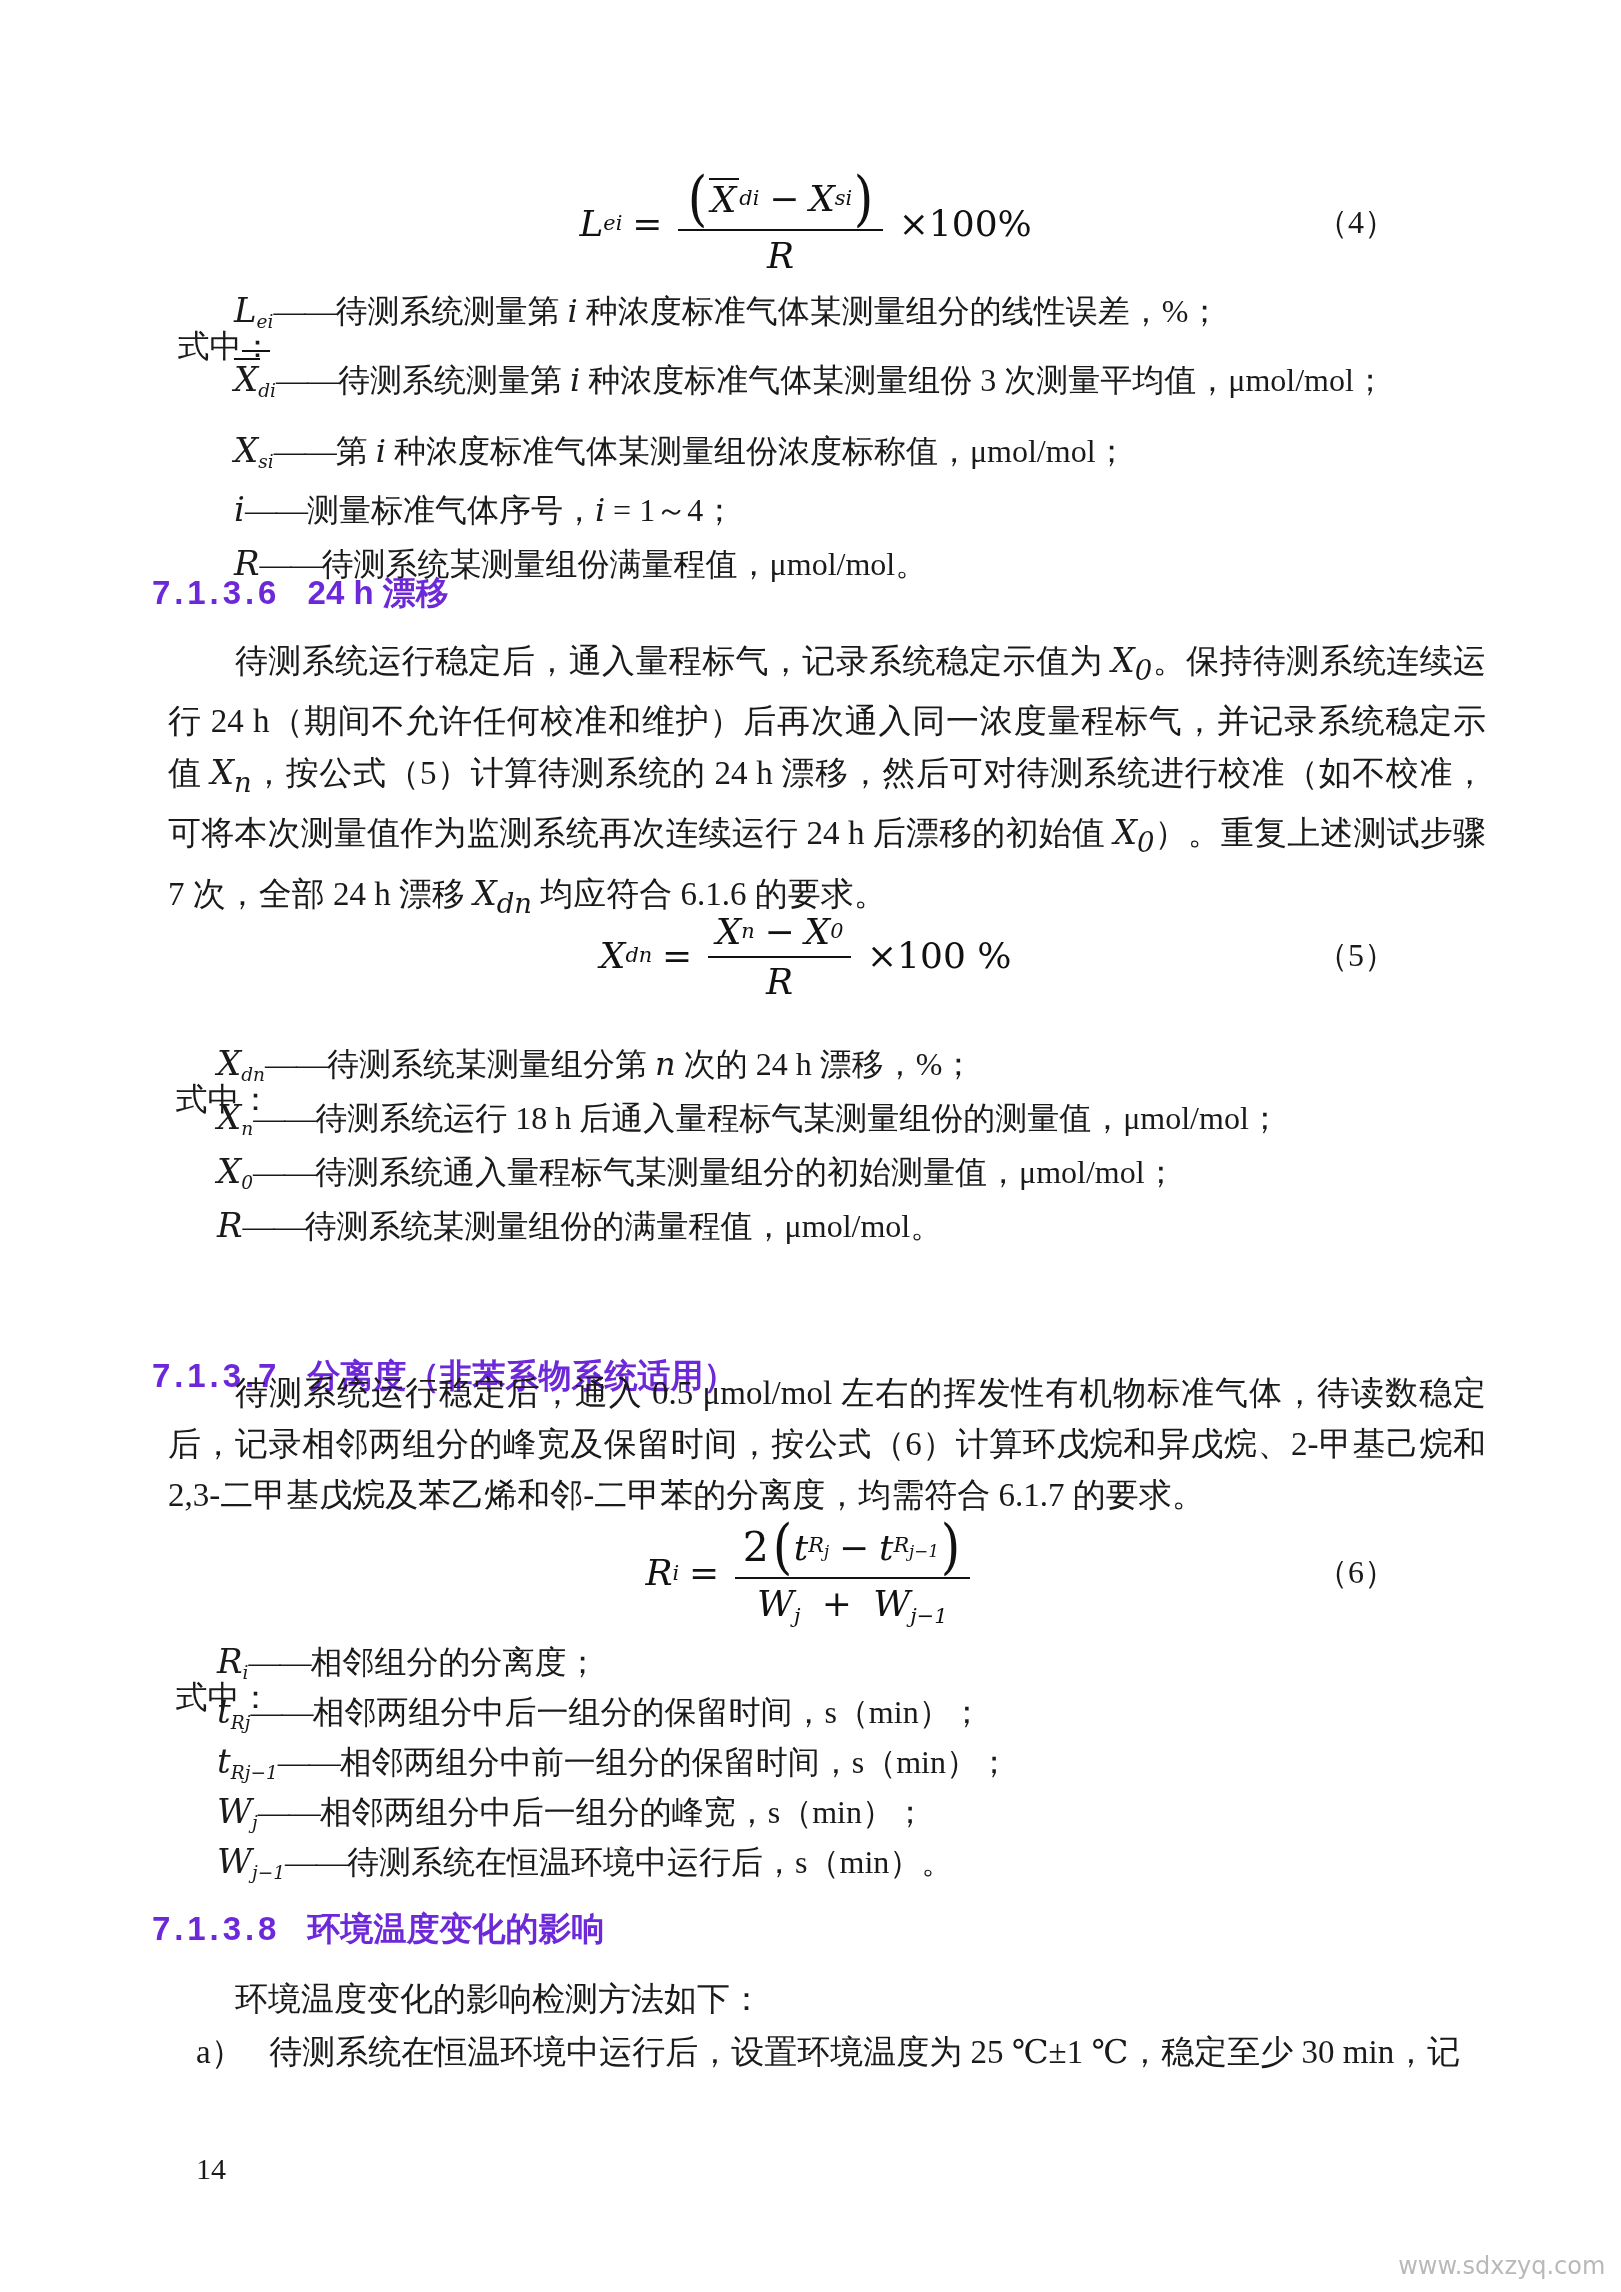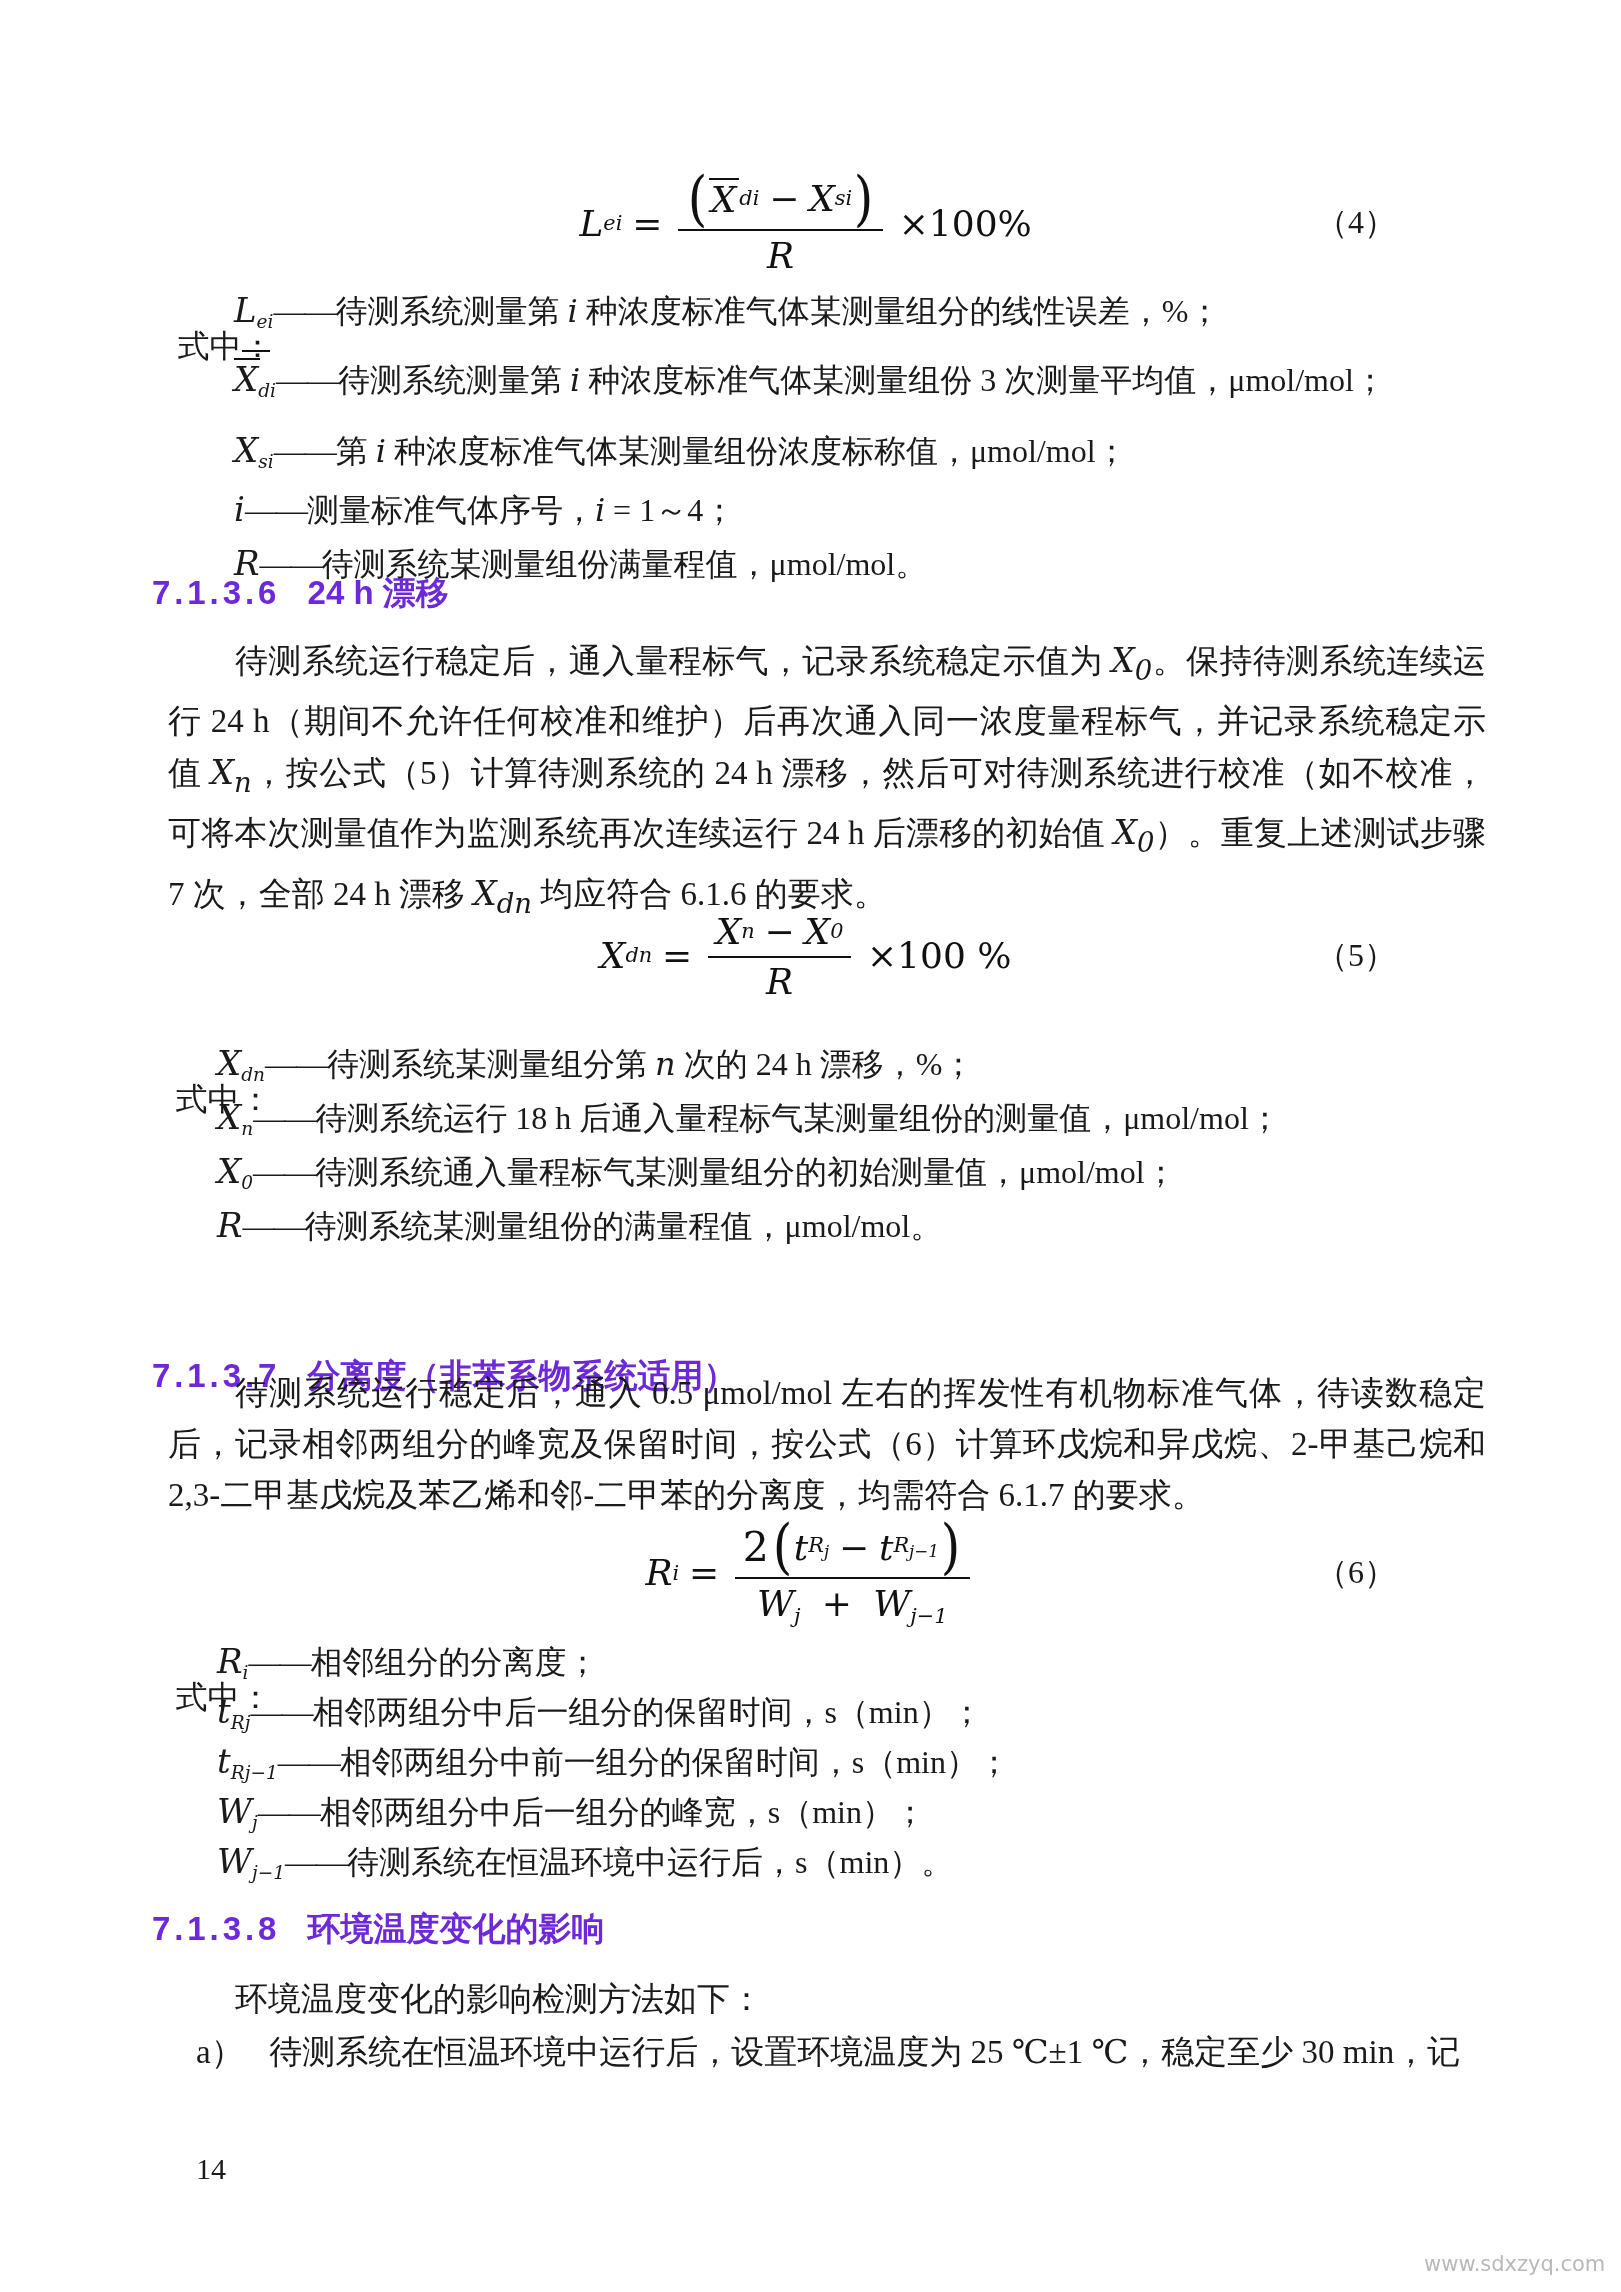--- a/index.html
+++ b/index.html
@@ -39,21 +39,21 @@
   
   .heading { position:absolute; left:152px; width:1317px; font-family:"Liberation Sans","DejaVu Sans",sans-serif; font-weight:bold; font-size:33px; color:#6d28d9; }
   .h-num { letter-spacing:3.9px; margin-right:27.4px; }
   .para { position:absolute; left:152px; width:1318px; line-height:51px; text-align:justify; font-size:33px;margin-left:16px; }
   .para.indent { text-indent:67px; }
   .para .mvar { font-size:33px; }
   .item-a { position:absolute; left:196px; width:1274px; line-height:51px; font-size:33px; }
   .item-a .a-label { margin-right:25.5px; }
 
   .page-num { position:absolute; left:196px; top:2152px; font-size:30px; }
-  .watermark { position:absolute; right:15.7px; top:2252px; font-family:"DejaVu Sans","Liberation Sans",sans-serif; font-size:21px; color:#b9b9b9; }
+  .watermark { position:absolute; right:15.7px; top:2252px; font-family:"DejaVu Sans","Liberation Sans",sans-serif; font-size:24px; color:#b9b9b9; }
 </style>
 </head>
 <body>
 
 <div class="page">
 
   <div class="formula" style="top:125px;height:196px;">
     <span class="math">
       <span class="mvar">L</span>
         <sub>ei</sub>

